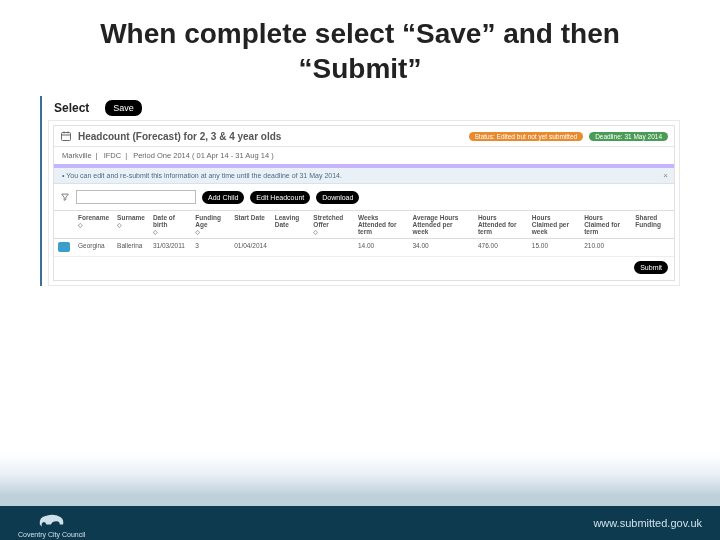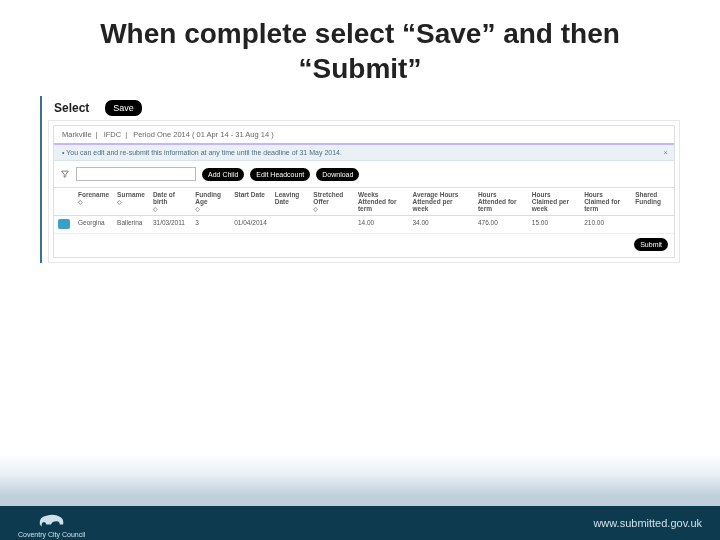--- a/index.html
+++ b/index.html
@@ -12,21 +12,21 @@
   .btn { background: #000000; color: #fff; border-radius: 7px; padding: 3px 8px; font-size: 9px; display: inline-block; border: none; cursor: pointer; text-align: right; }
   .btn.small { font-size: 7px; padding: 3px 6px; }
   .btn.submit { float: right; margin: 4px 6px 6px; }
   .panel { border: 1px solid #e0e0e0; margin: 4px; }
   .panel-header { display: flex; align-items: center; gap: 6px; padding: 4px 6px; background: #fff; border-bottom: 1px solid #e6e6e6; }
   .cal-icon { width: 12px; height: 12px; }
   .panel-title { font-weight: bold; font-size: 10px; color: #555; flex: 1 0 auto; }
   .pill { font-size: 6.5px; color: #fff; border-radius: 8px; padding: 1px 6px; white-space: nowrap; }
   .pill.orange { background: #e98a2e; }
   .pill.green  { background: #4a9b55; }
-  .subheader { background: #fff; padding: 4px 8px; font-size: 7.5px; color: #666; border-bottom: 2px solid #c4b5fd; }
+  .subheader { background: #fff; padding: 4px 8px; font-size: 7.5px; color: #666; border-bottom: 4px solid #c4b5fd; }
   .subheader .sep { margin: 0 4px; }
   .info-bar { background: #e9f0f6; color: #4d6c87; padding: 4px 8px; font-size: 7px; position: relative; border-bottom: 1px solid #d8e2ea; }
   .info-bar .close { position: absolute; right: 6px; top: 3px; font-size: 8px; color: #888; cursor: pointer; }
   .toolbar { display: flex; align-items: center; gap: 6px; padding: 6px; }
   .filter-icon { width: 10px; height: 10px; }
   .search-box { border: 1px solid #bbb; height: 14px; width: 120px; font-size: 7px; padding: 0 3px; }
   .table { width: 100%; border-collapse: collapse; font-size: 6.5px; color: #555; }
   .table th, .table td { padding: 3px 4px; text-align: left; vertical-align: top; }
   .table thead th { font-weight: bold; border-top: 1px solid #ddd; border-bottom: 1px solid #ddd; }
   .table thead th .sort { display: block; font-size: 6px; color: #999; }
@@ -45,20 +45,31 @@
 <div class="slide-title">When complete select “Save” and then “Submit”</div>
 
 <div class="stage">
   <div class="top-row">
     <span class="select-label">Select</span>
     <button class="btn">Save</button>
   </div>
 
   <div class="screenshot">
     <div class="panel">
+      <div class="panel-header">
+        <svg class="cal-icon" viewBox="0 0 24 24">
+            <rect x="3" y="5" width="18" height="16" rx="2" fill="none" stroke="#666" stroke-width="2"></rect>
+            <line x1="3" y1="10" x2="21" y2="10" stroke="#666" stroke-width="2"></line>
+            <line x1="8" y1="3" x2="8" y2="7" stroke="#666" stroke-width="2"></line>
+            <line x1="16" y1="3" x2="16" y2="7" stroke="#666" stroke-width="2"></line>
+          </svg>
+        <span class="panel-title">Headcount (Forecast) for 2, 3 &amp; 4 year olds</span>
+        <span class="pill orange">Status: Edited but not yet submitted</span>
+        <span class="pill green">Deadline: 31 May 2014</span>
+      </div>
       <div class="subheader">
         <span>Markville</span><span class="sep">|</span>
         <span>IFDC</span><span class="sep">|</span>
         <span>Period One 2014 ( 01 Apr 14 - 31 Aug 14 )</span>
       </div>
       <div class="info-bar">
         <span>• You can edit and re-submit this information at any time until the deadline of 31 May 2014.</span>
         <span class="close">×</span>
       </div>
       <div class="toolbar">

